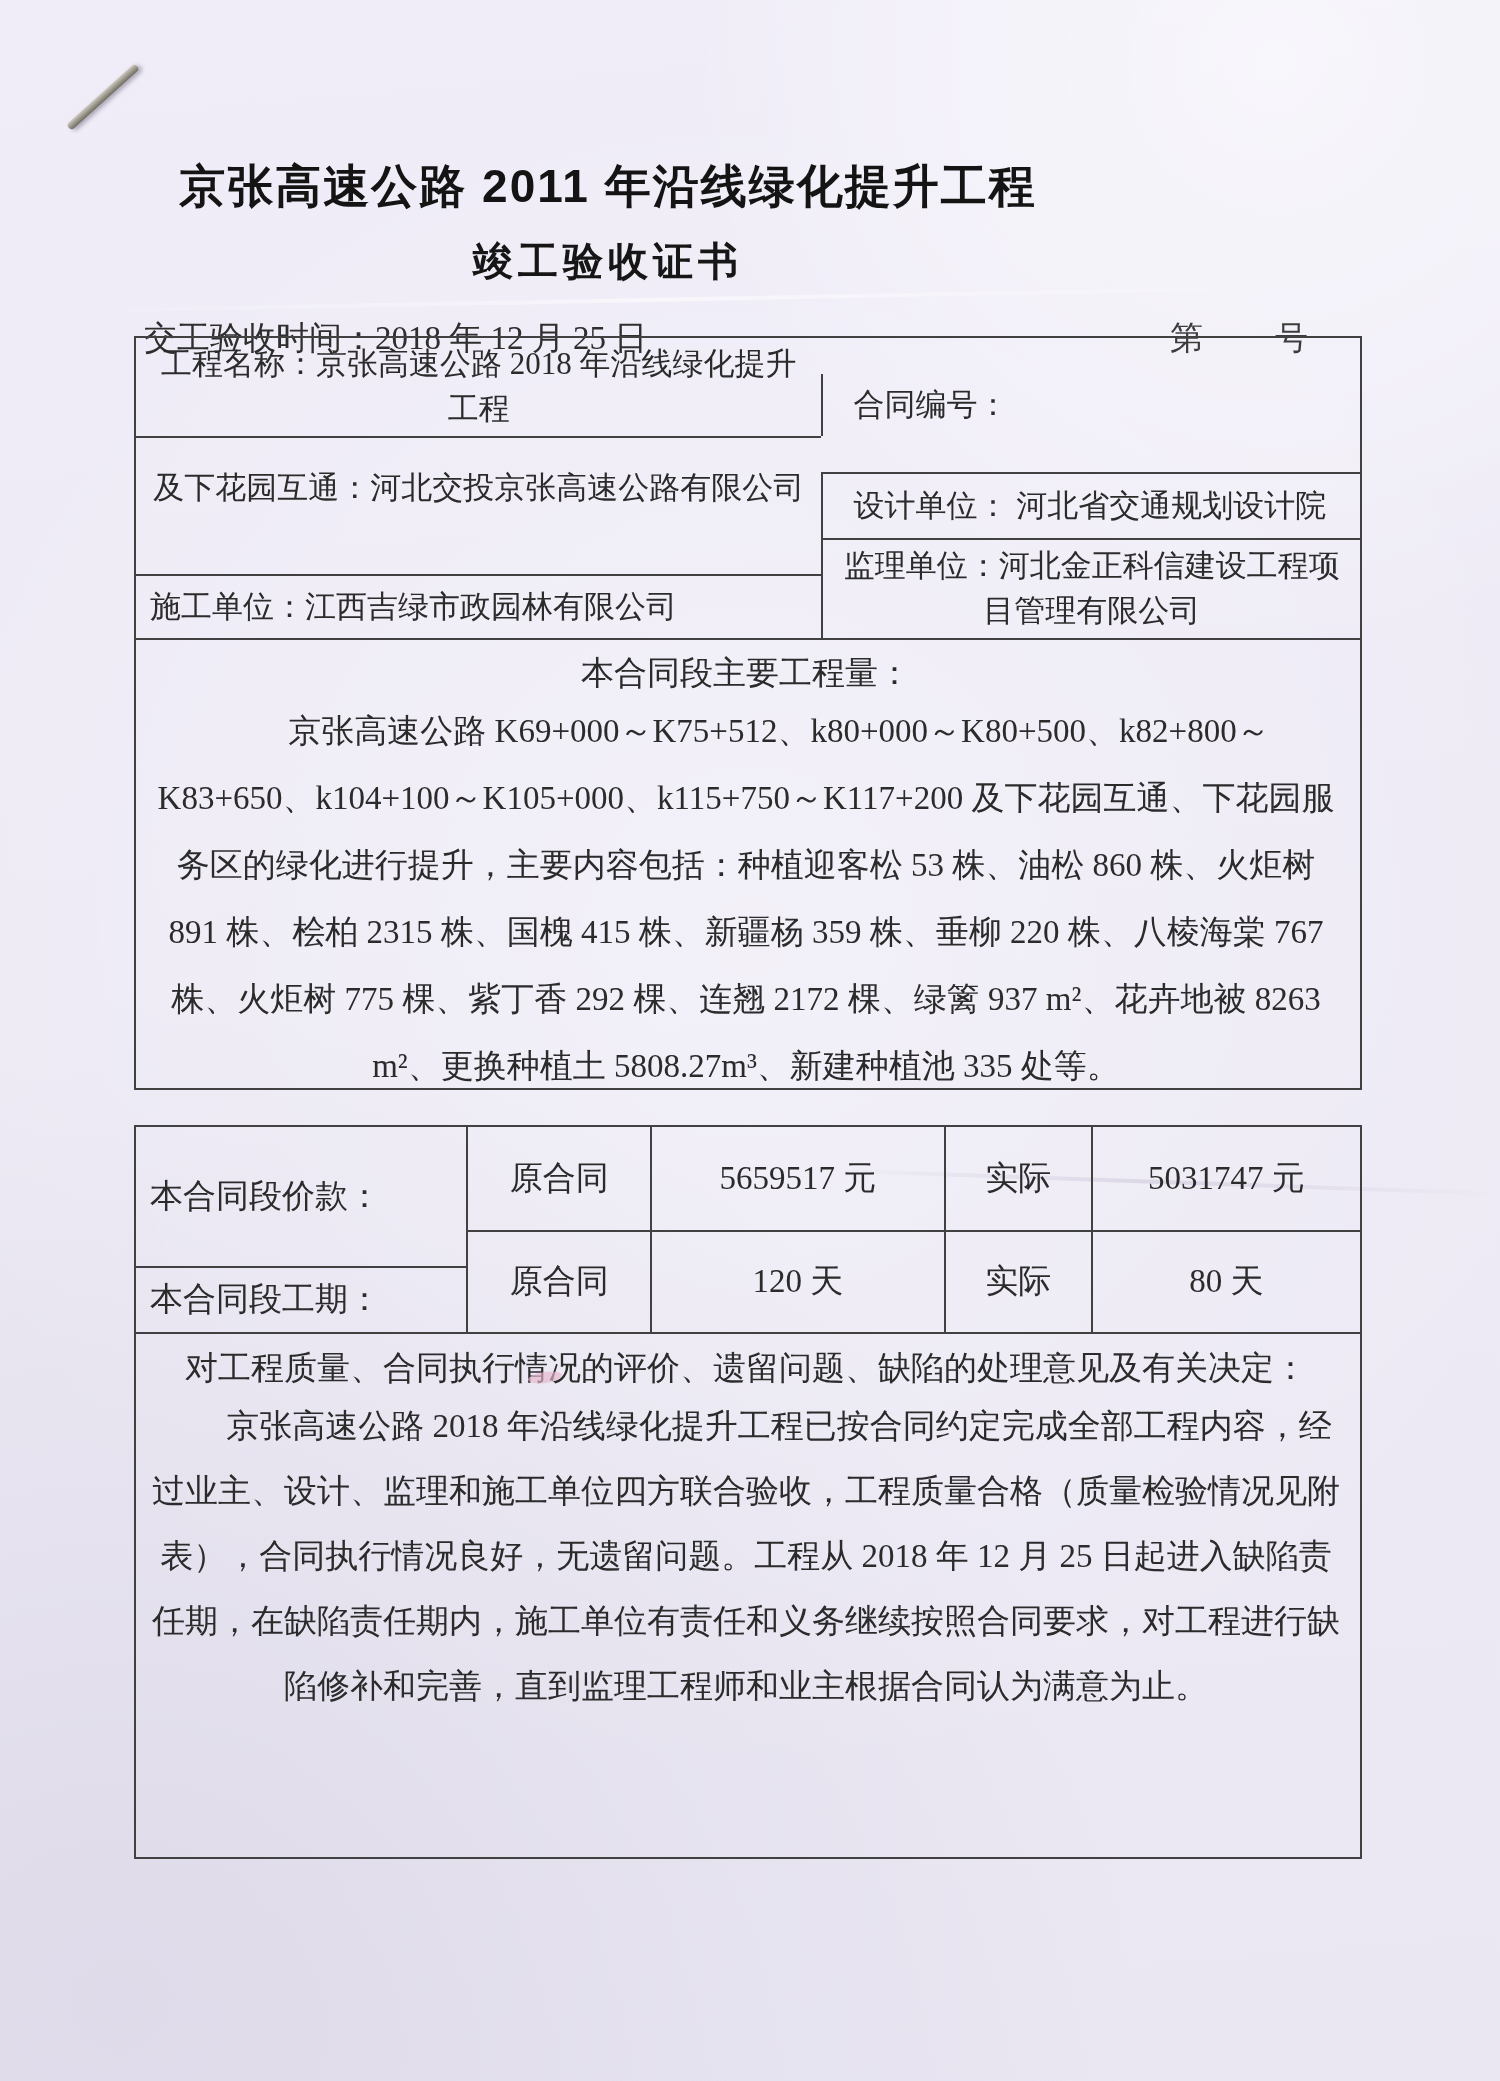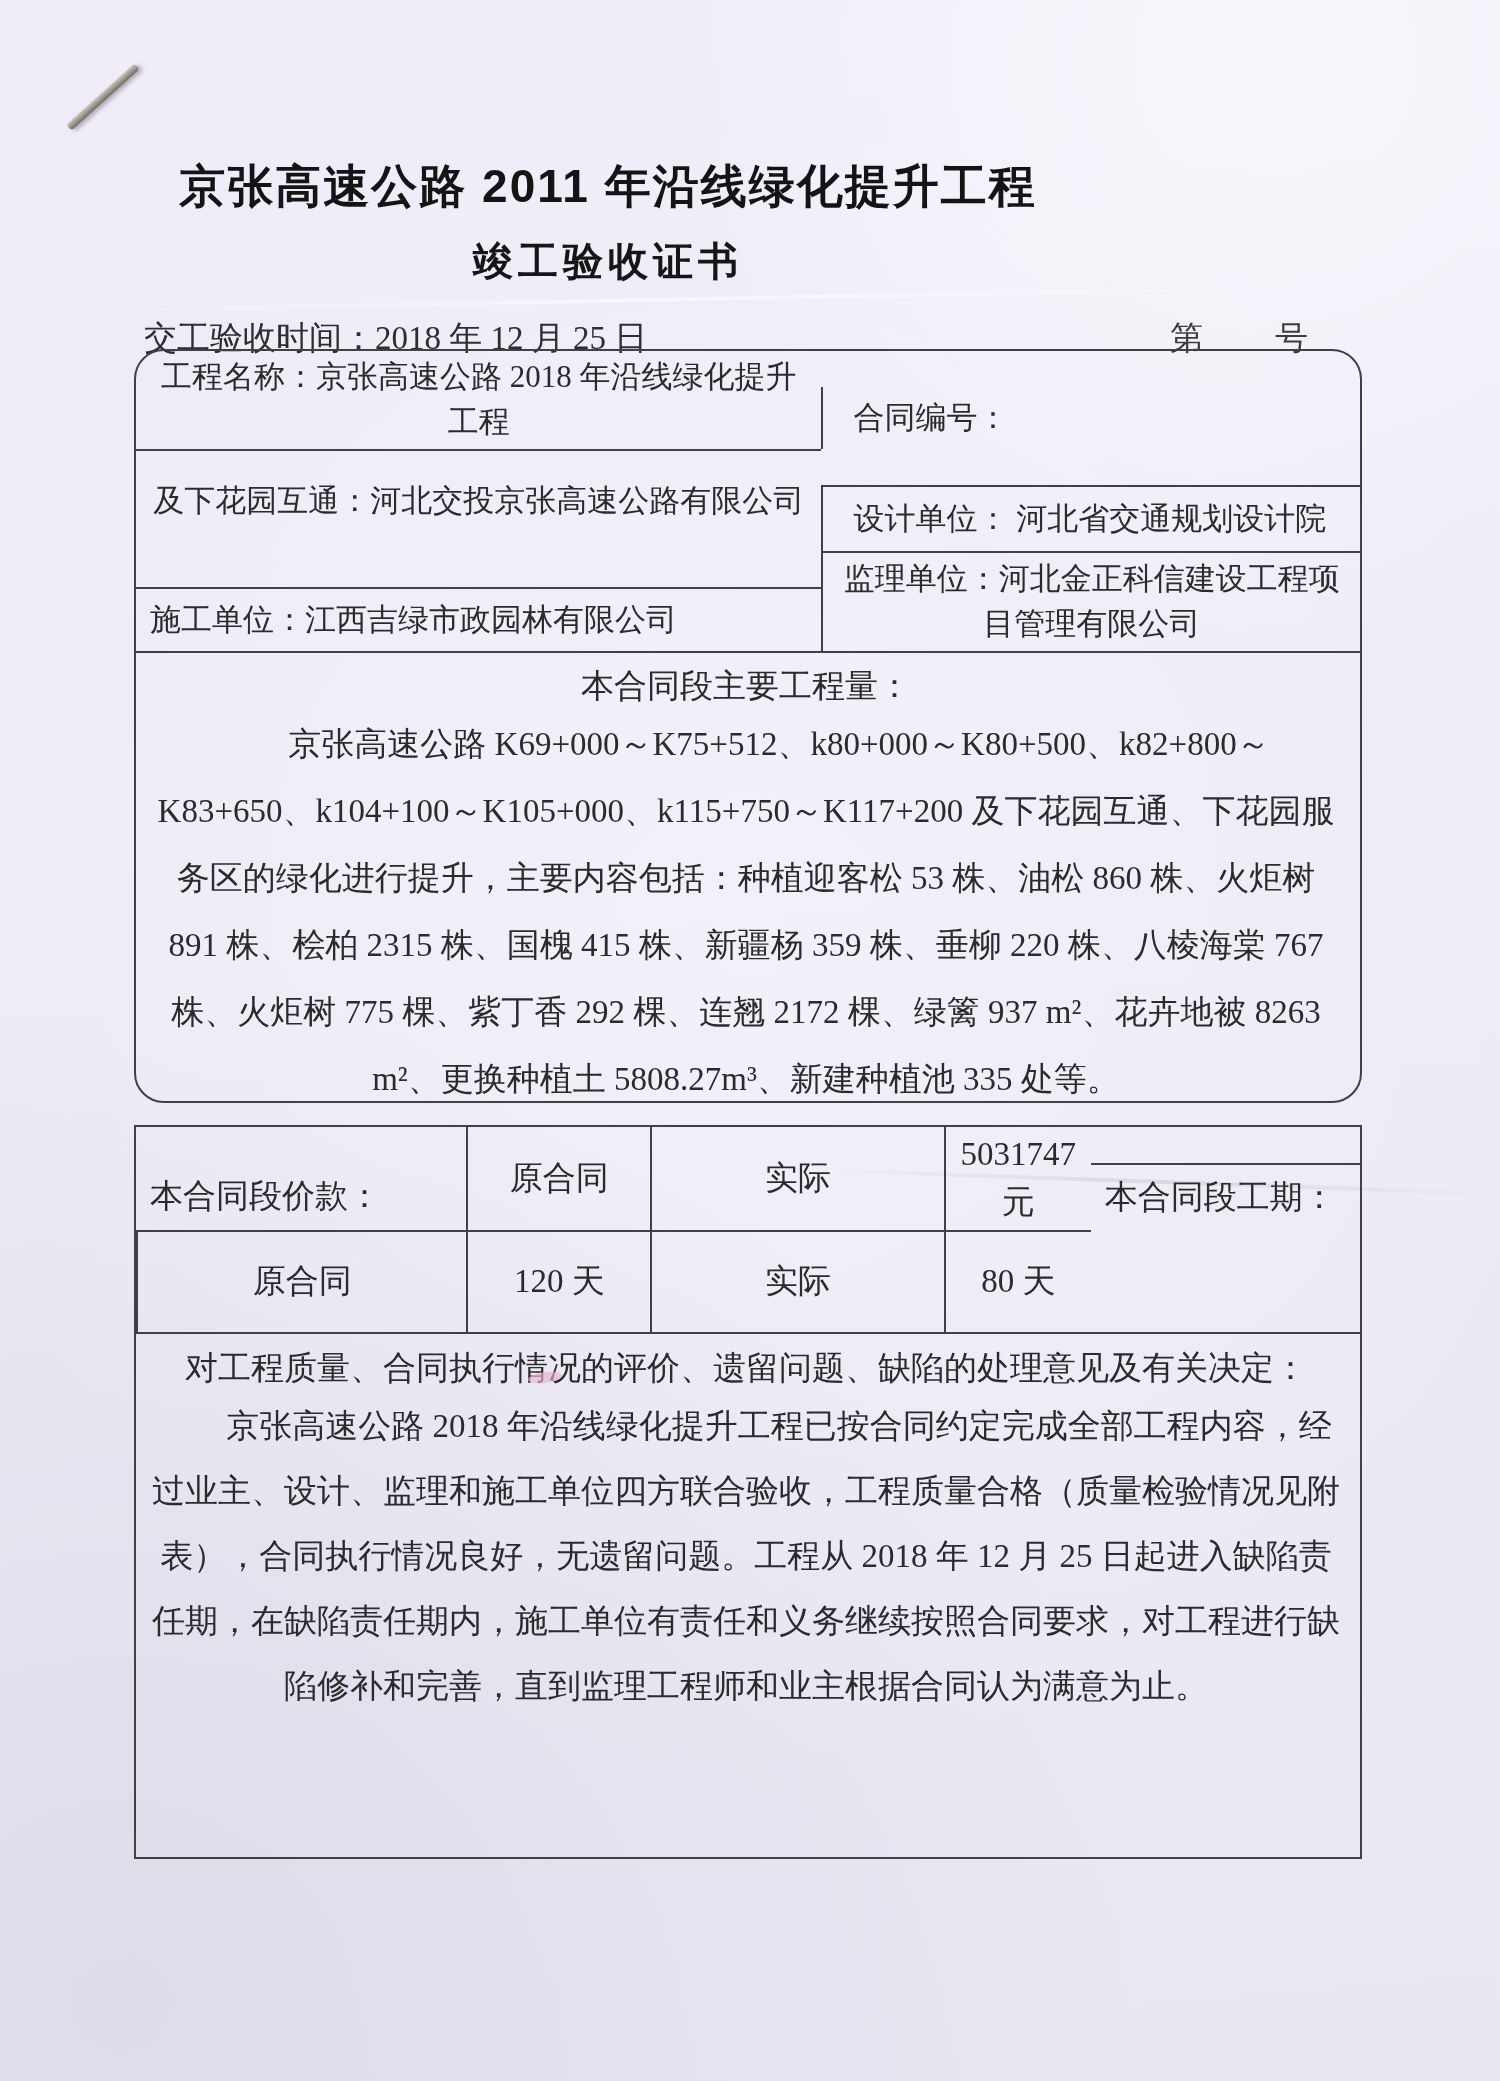--- a/index.html
+++ b/index.html
@@ -42,22 +42,22 @@
   }
   .meta-line {
     position:absolute; top:316px; left:134px; width:1228px; box-sizing:border-box;
     padding:0 52px 0 10px; display:flex; justify-content:space-between; align-items:baseline;
     font-size:33px; color:#2e2e2e;
   }
   .doc-number { color:#3c3c3c; letter-spacing:2px; }
 
   .grid { position:absolute; left:134px; width:1228px; box-sizing:border-box;
     display:grid; border:2px solid #414141; background:transparent; }
-  .info-table { top:349px; grid-template-columns:56% 44%; grid-template-rows:98px 102px 100px 450px;
-    font-size:31px;border-radius:30px; }
+  .info-table { top:336px; grid-template-columns:56% 44%; grid-template-rows:98px 102px 100px 450px;
+    font-size:31px; }
   .summary-table { top:1125px; grid-template-columns:27% 15% 24% 12% 22%;
     grid-template-rows:103px 102px 525px; font-size:33px; }
 
   .cell { box-sizing:border-box; display:flex; align-items:center; justify-content:center;
     text-align:center; padding:4px 14px; line-height:1.45; color:#2b2b2b; }
   .cell.bl { border-left:2px solid #414141; }
   .cell.bt { border-top:2px solid #414141; }
   .cell.tl { text-align:left; justify-content:flex-start;margin-top:36px; }
   .cell.pad-l { padding-left:30px; }
   .cell.span2 { grid-column:1 / 3; }
@@ -103,20 +103,21 @@
 
     <div class="cell span2 bt block-cell">
       <div class="q-heading">本合同段主要工程量：</div>
       <div class="q-body">京张高速公路 K69+000～K75+512、k80+000～K80+500、k82+800～K83+650、k104+100～K105+000、k115+750～K117+200 及下花园互通、下花园服务区的绿化进行提升，主要内容包括：种植迎客松 53 株、油松 860 株、火炬树 891 株、桧柏 2315 株、国槐 415 株、新疆杨 359 株、垂柳 220 株、八棱海棠 767 株、火炬树 775 棵、紫丁香 292 棵、连翘 2172 棵、绿篱 937 m²、花卉地被 8263 m²、更换种植土 5808.27m³、新建种植池 335 处等。</div>
     </div>
   </div>
 
   <div class="grid summary-table">
     <div class="cell tl">本合同段价款：</div>
     <div class="cell bl">原合同</div>
+    <div class="cell bl">5659517 元</div>
     <div class="cell bl">实际</div>
     <div class="cell bl">5031747 元</div>
 
     <div class="cell bt tl">本合同段工期：</div>
     <div class="cell bl bt">原合同</div>
     <div class="cell bl bt">120 天</div>
     <div class="cell bl bt">实际</div>
     <div class="cell bl bt">80 天</div>
 
     <div class="cell span5 bt block-cell">

